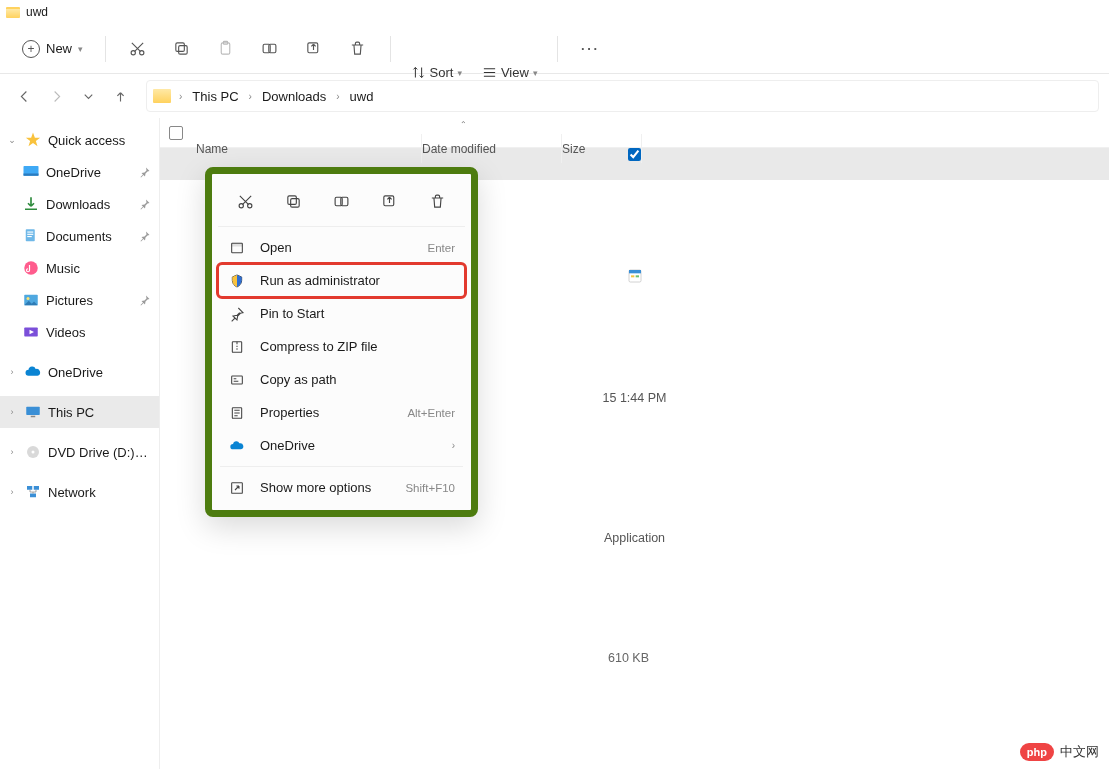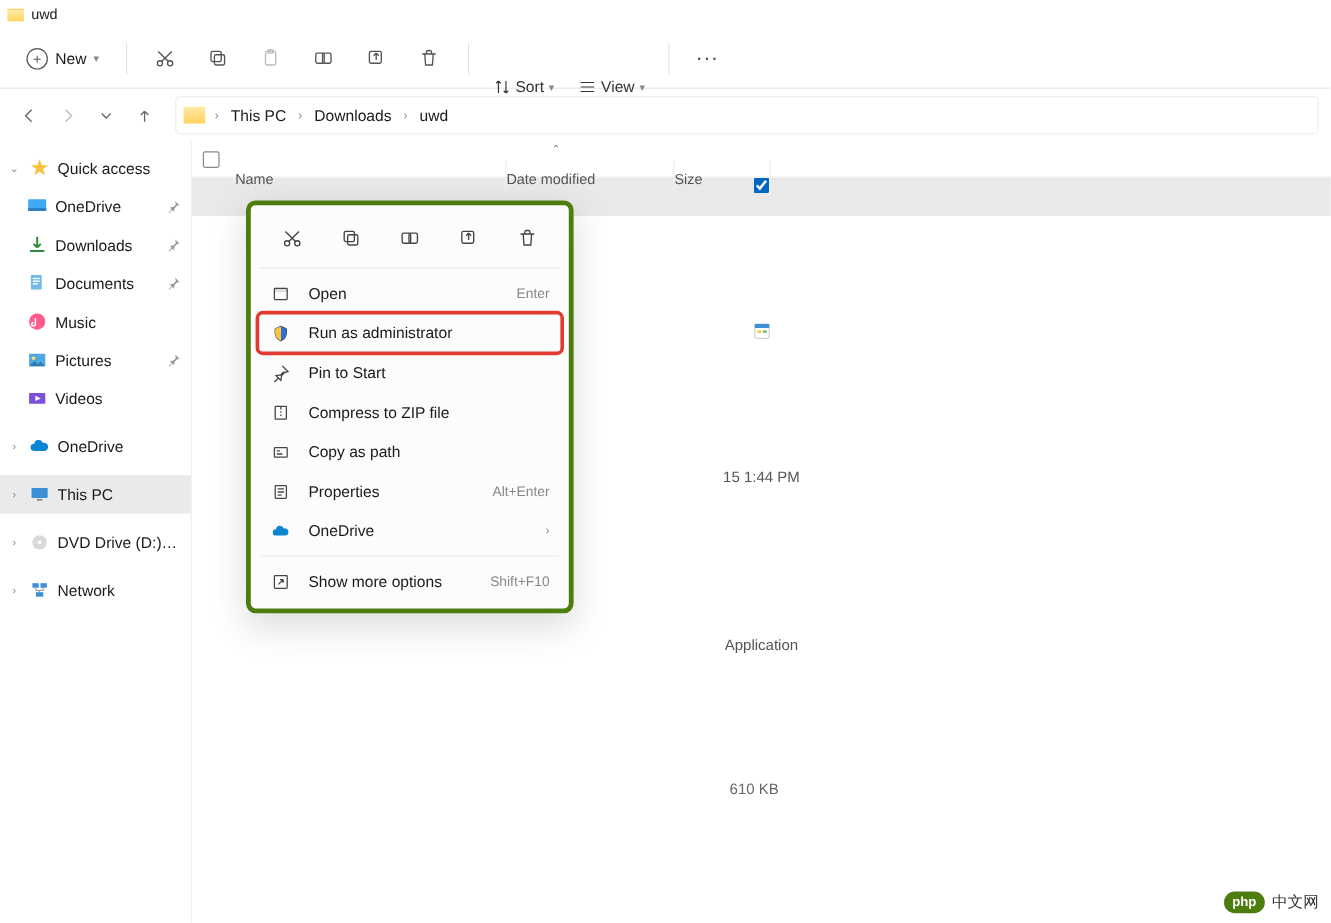--- a/index.html
+++ b/index.html
@@ -54,36 +54,36 @@
 .col-sep { border-right: 1px solid #f0f0f0; height: 100%; display:flex; align-items:center;margin-top:32px; }
 .sort-chev { font-size: 8px; color: #777; margin: 0 auto; position: absolute; left: 300px; top: 2px; }
 .row { display: flex; height: 32px; align-items: center; font-size: 12.5px; flex-direction: column; }
 .row.sel { background: #e9e9e9; }
 .row .col-ck input { accent-color: #0067c0; }
 .app-ico { width: 16px; height: 16px; }
 .col-size.val { color: #666; }
 .col-date.val, .col-type.val { color: #555; }
 
 
-.ctx { position: absolute; left: 205px; top: 167px; width: 273px; background: #fcfcfc; border: 4px solid #4d7c0f; border-radius: 8px; box-shadow: 0 10px 30px rgba(0,0,0,.15); padding: 6px; }
+.ctx { position: absolute; left: 205px; top: 167px; width: 273px; background: #fcfcfc; border: 7px solid #4d7c0f; border-radius: 8px; box-shadow: 0 10px 30px rgba(0,0,0,.15); padding: 6px; }
 .ctx-quick { display: flex; justify-content: space-around; padding: 6px 4px 10px; border-bottom: 1px solid #eee; margin-bottom: 4px; }
 .ctx-q { width: 34px; height: 30px; display: flex; align-items: center; justify-content: center; border-radius: 4px; color: #444; cursor: pointer; }
 .ctx-q svg { width: 17px; height: 17px; }
 .ctx-item { display: flex; align-items: center; height: 33px; padding: 0 10px; border-radius: 4px; cursor: pointer; gap: 14px; }
 .ctx-item.hl { outline: 3px solid #e23a2e; outline-offset: -1px; border-radius: 4px; }
 .ctx-ico { width: 18px; height: 18px; display: flex; align-items: center; justify-content: center; color: #444; }
 .ctx-ico svg { width: 16px; height: 16px; }
 .ctx-label { flex: 1; font-size: 13px; }
 .ctx-accel { font-size: 11.5px; color: #888; }
 .ctx-chev { font-size: 10px; color: #888; }
 .ctx-sep { height: 1px; background: #eee; margin: 4px 2px; }
 
 
 .wm { position: absolute; right: 10px; bottom: 8px; display: flex; align-items: center; gap: 6px; font-size: 13px; color: #333; }
-.wm-badge { background: #4d7c0f; color: #fff; font-weight: 700; font-size: 11px; padding: 3px 7px; border-radius: 10px; }
+.wm-badge { background: #ef4444; color: #fff; font-weight: 700; font-size: 11px; padding: 3px 7px; border-radius: 10px; }
 
 
 .ck { width: 14px; height: 14px; border: 1px solid #888; border-radius: 2px; background: #fff; }
 </style>
 </head>
 <body>
 
 <div class="titlebar">
   <div class="folder-ico"></div>
   <span>uwd</span>

